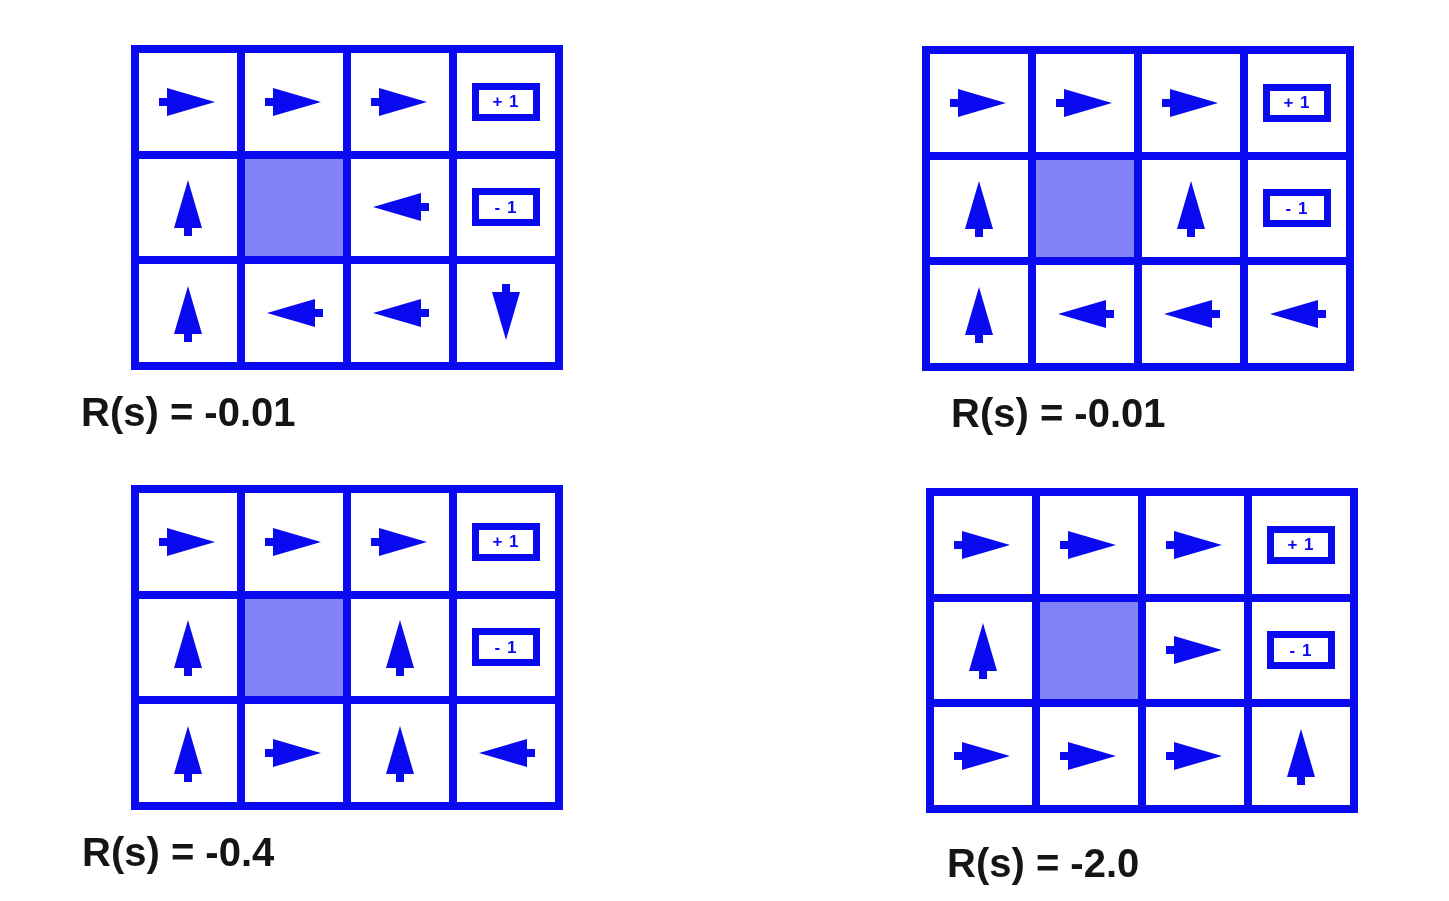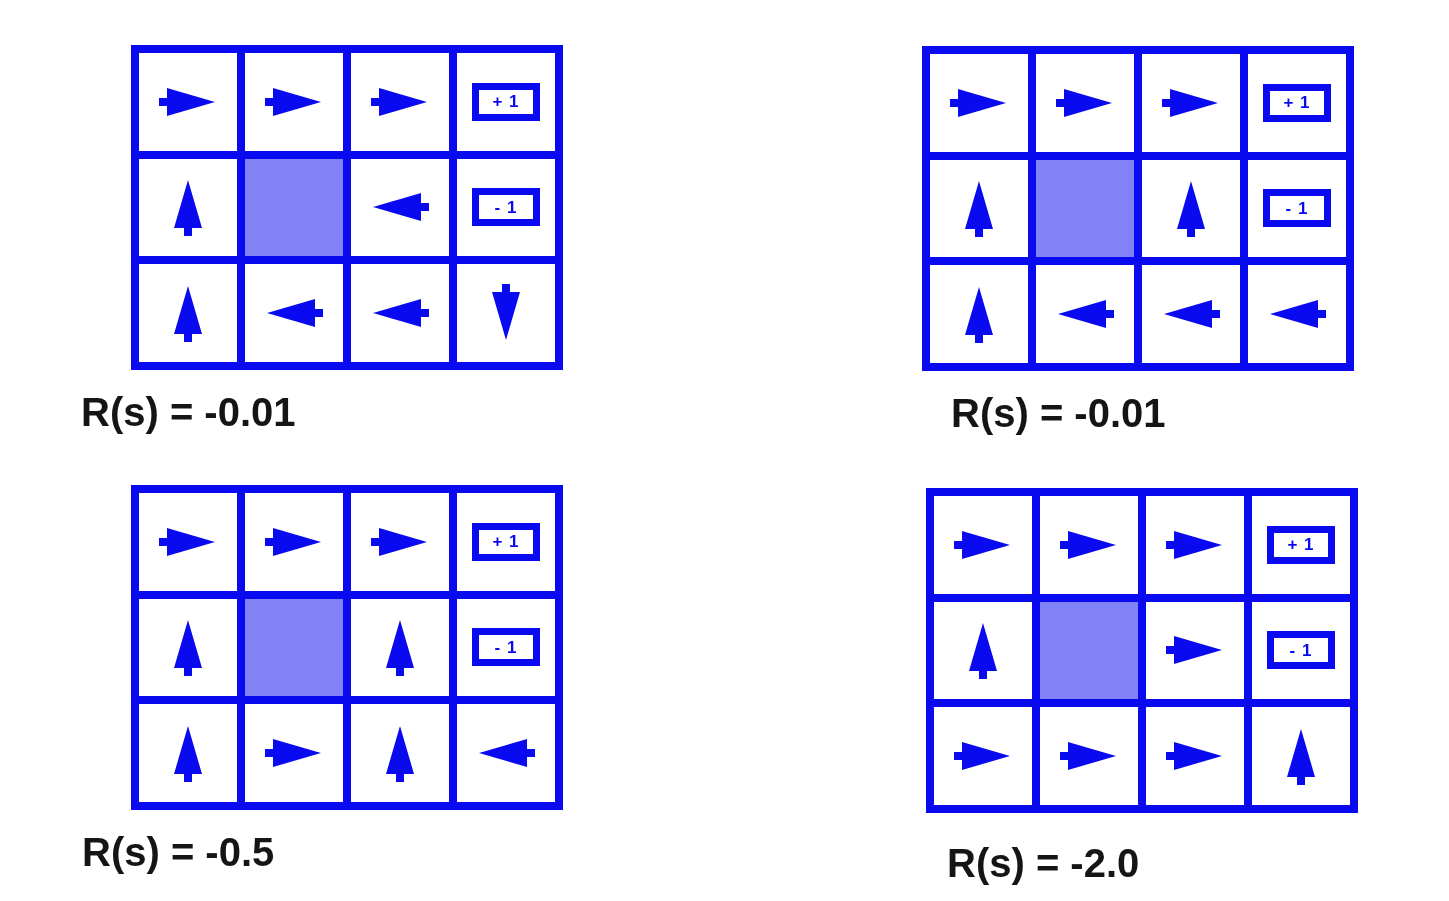--- a/index.html
+++ b/index.html
@@ -237,21 +237,21 @@
         <svg class="arrow" width="34" height="62" viewBox="0 0 34 62">
           <polygon points="13,60 13,52 3,52 17,4 31,52 21,52 21,60"></polygon>
         </svg>
       </div>
       <div class="cell">
         <svg class="arrow" width="62" height="34" viewBox="0 0 62 34">
           <polygon points="60,13 52,13 52,3 4,17 52,31 52,21 60,21"></polygon>
         </svg>
       </div>
     </div>
-  <div class="panel-label">R(s) = -0.5</div>
+  <div class="panel-label">R(s) = -0.4</div>
 </div>
 
 <div class="panel" id="panel-3">
   <div class="grid">
       <div class="cell">
         <svg class="arrow" width="62" height="34" viewBox="0 0 62 34">
           <polygon points="2,13 10,13 10,3 58,17 10,31 10,21 2,21"></polygon>
         </svg>
       </div>
       <div class="cell">

